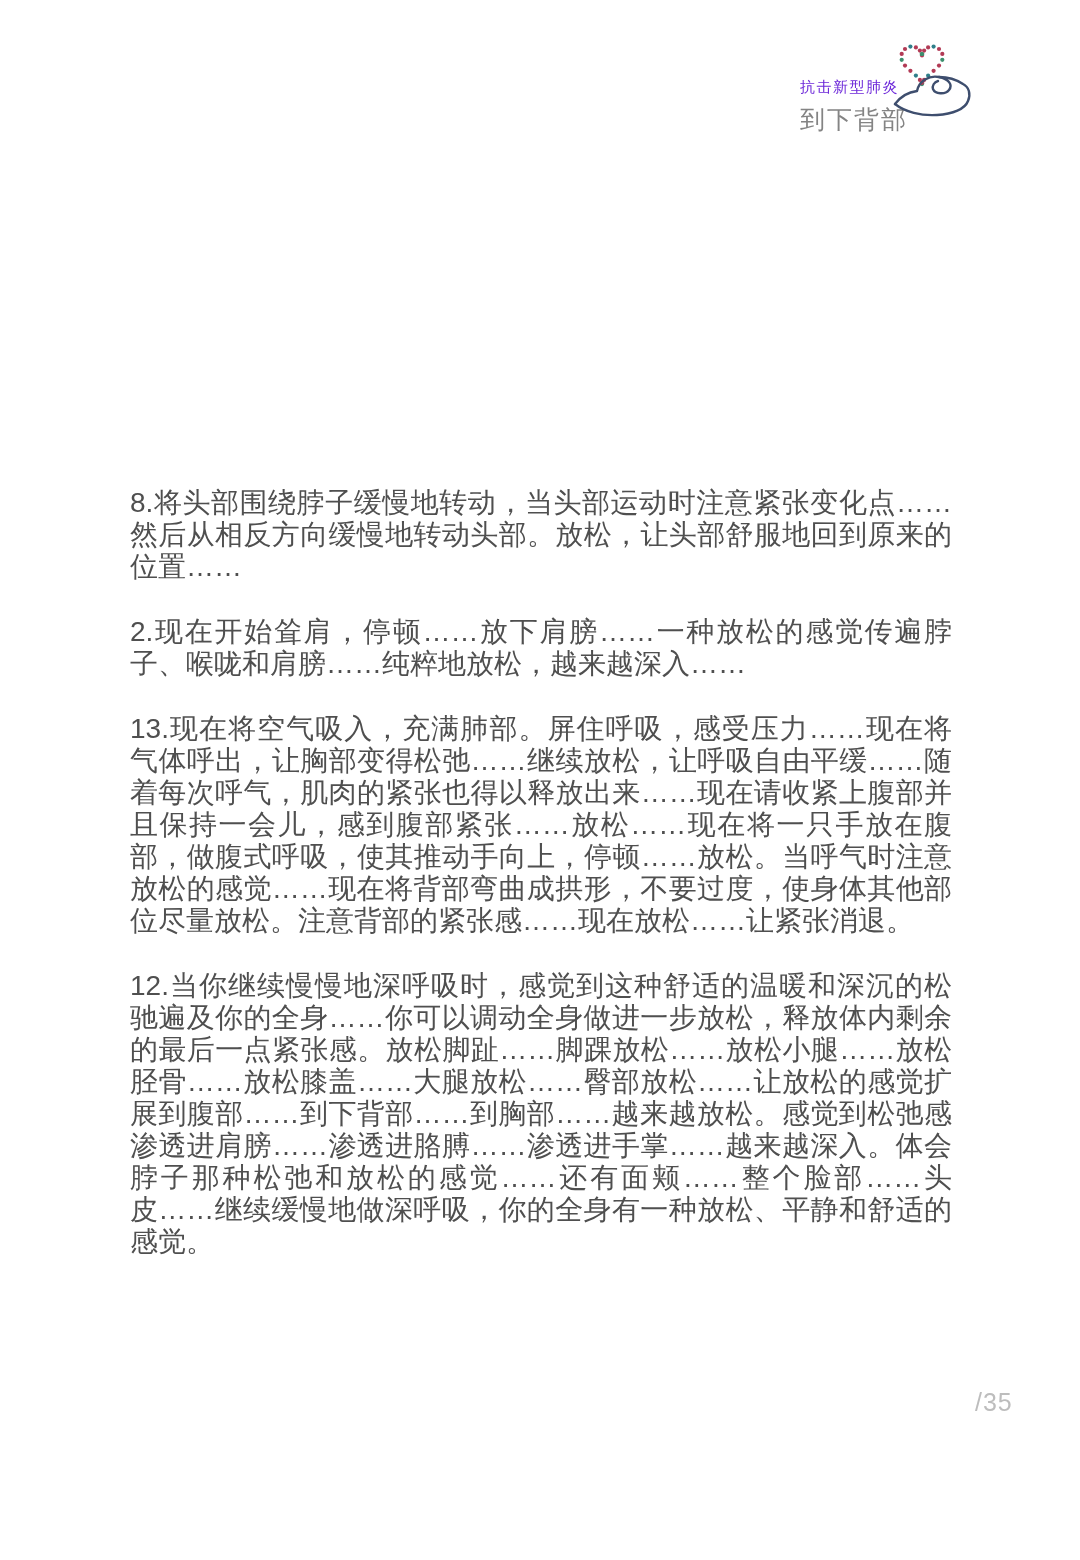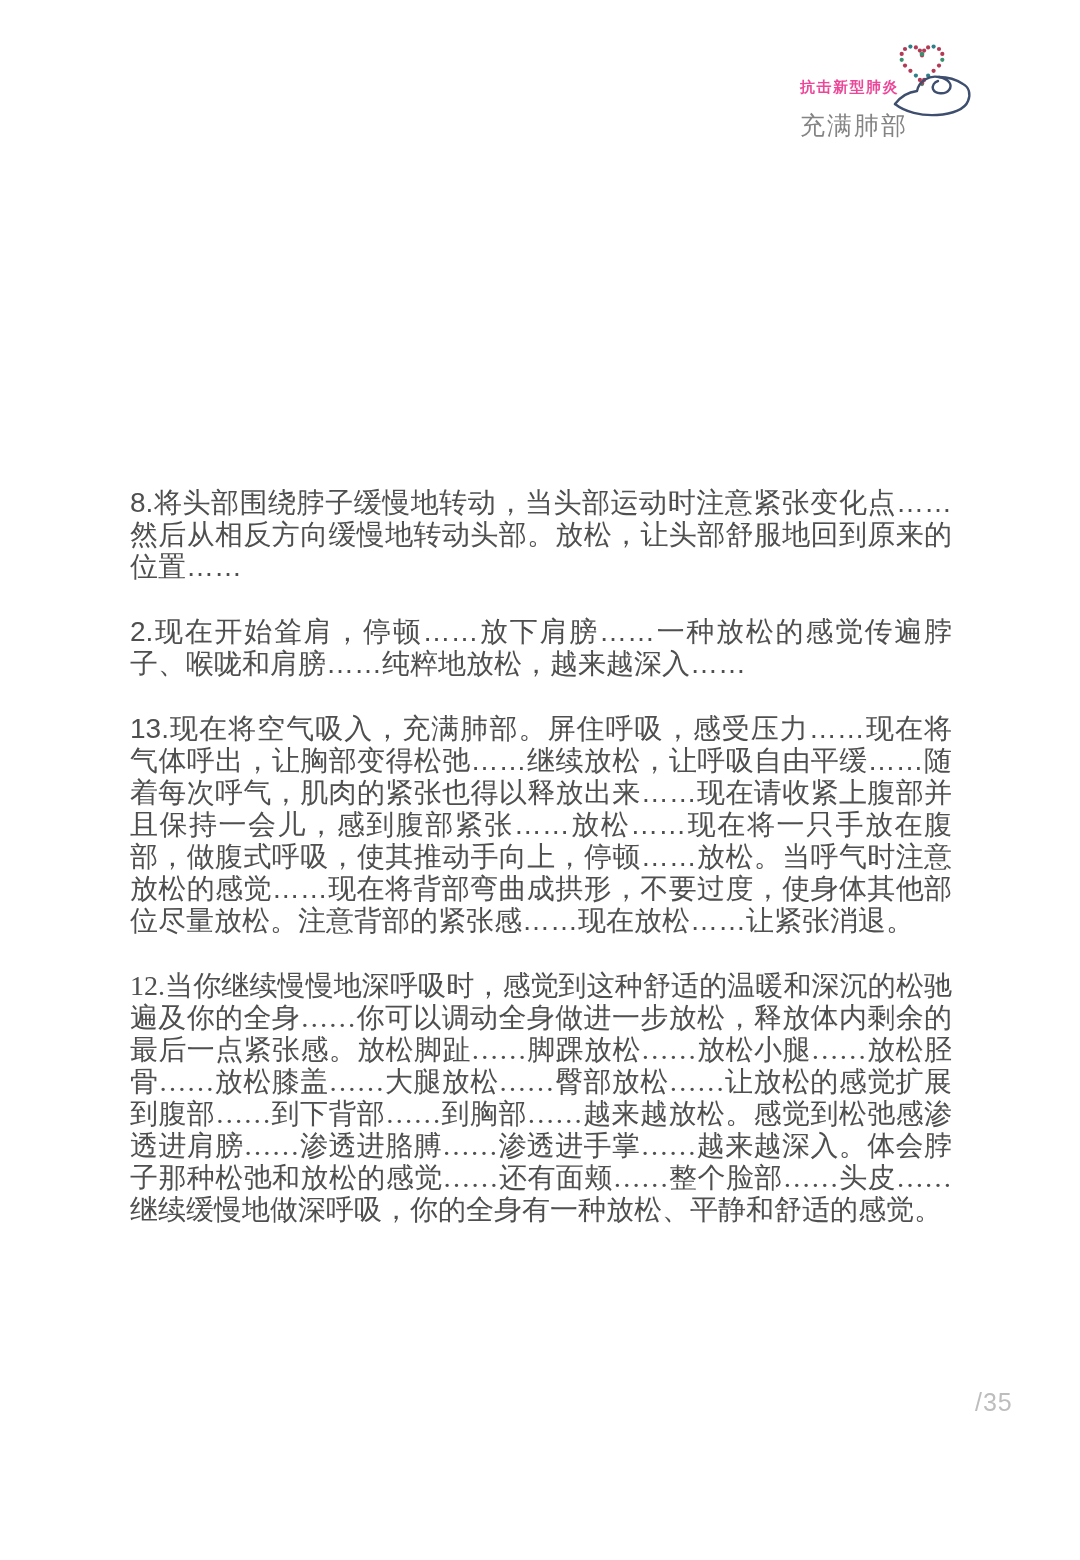--- a/index.html
+++ b/index.html
@@ -16,23 +16,23 @@
   
   .brand {
     position: absolute;
     top: 78px;
     left: 800px;
     width: 180px;
   }
   .brand-tagline {
     font-size: 15px;
     letter-spacing: 1.5px;
-    color: #ec4899;
-    font-weight: 700;
-    margin-bottom: 12px;
+    color: #6d28d9;
+    font-weight: 400;
+    margin-bottom: 6px;
     white-space: nowrap;
   }
   .brand-title {
     font-size: 25px;
     letter-spacing: 2px;
     color: #848484;
     font-weight: 400;
     white-space: nowrap;
   }
   .brand-icon {
@@ -53,41 +53,41 @@
     font-size: 28px;
     line-height: 32px;
     font-weight: 300;
     text-align: justify;
     text-justify: inter-ideograph;
     word-break: break-all;
   }
   .content p {
     margin: 0 0 33px 0;
   }
-  .content p:last-child { margin-bottom: 9px; font-family: Liberation Serif, serif; }
+  .content p:last-child { margin-bottom: 9px; }
 
   
   .page-num {
     position: absolute;
     top: 1388px;
     left: 975px;
     font-size: 25px;
     color: #bdbdbd;
     font-weight: 300;
     letter-spacing: 1px;
   }
 </style>
 </head>
 <body>
 
 <div class="page">
 
   <div class="brand">
     <div class="brand-tagline">抗击新型肺炎</div>
-    <div class="brand-title">充满肺部</div>
+    <div class="brand-title">到下背部</div>
   </div>
 
   <svg class="brand-icon" viewBox="0 0 90 84">
     <g id="heart-dots">
         <circle cx="34.0" cy="11.5" r="2.1" fill="#b23a55"></circle>
         <circle cx="34.3" cy="10.0" r="2.1" fill="#3c8f6e"></circle>
         <circle cx="36.1" cy="6.6" r="2.1" fill="#b23a55"></circle>
         <circle cx="40.1" cy="3.4" r="2.1" fill="#b23a55"></circle>
         <circle cx="45.6" cy="2.6" r="2.1" fill="#2f7f8a"></circle>
         <circle cx="51.0" cy="5.0" r="2.1" fill="#b23a55"></circle>

